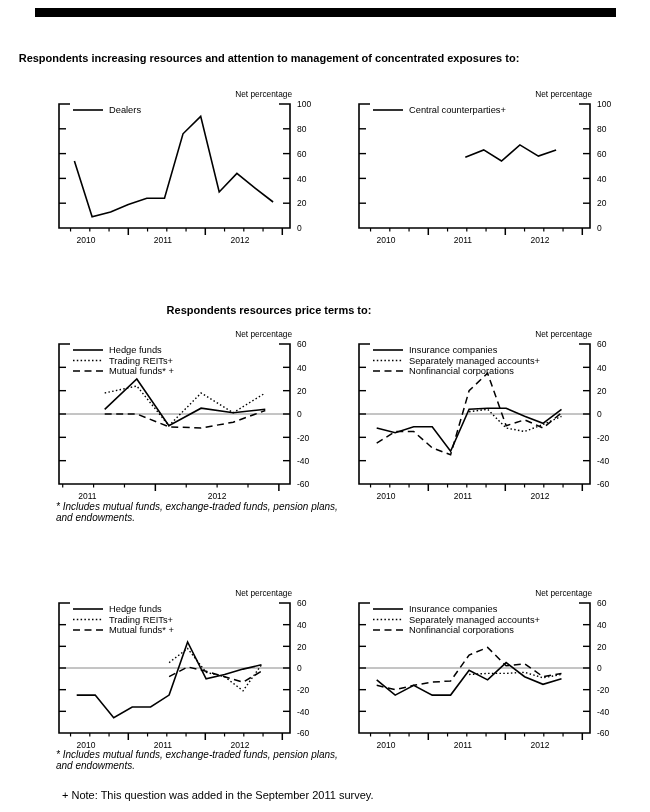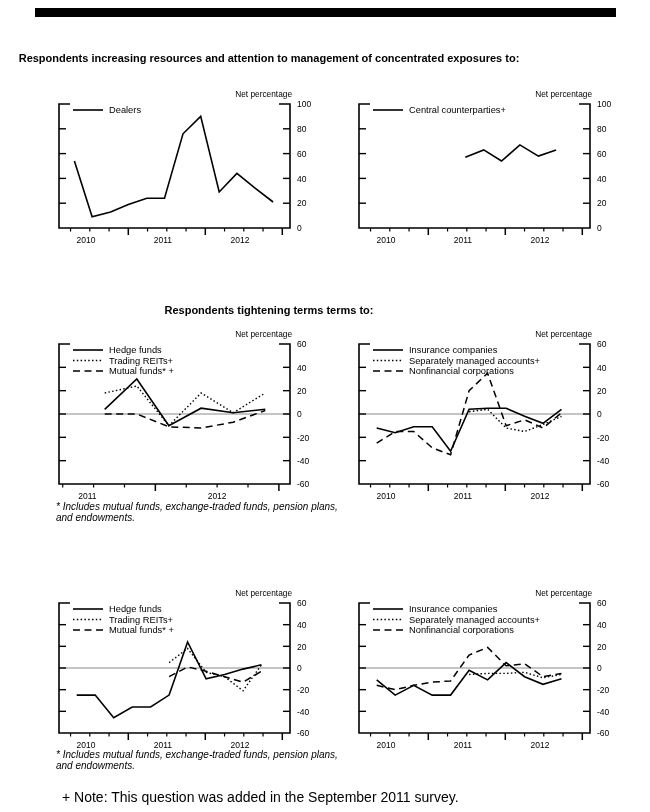--- a/index.html
+++ b/index.html
@@ -9,30 +9,30 @@
   .chart-title{position:absolute;left:0;width:538px;text-align:center;font-weight:bold;font-size:11px;line-height:12px;}
   .t1{top:52px;}
   .t2{top:304px;}
   .t3{top:557px;}
   #charts{position:absolute;left:0;top:0;width:650px;height:812px;}
   #charts text{font-family:"Liberation Sans",sans-serif;fill:#000;}
   .footnote{position:absolute;font-size:10px;line-height:11px;font-style:italic;}
   .fn2{left:56px;top:501px;}
   .fn3{left:56px;top:749px;}
   .footnote span{display:block;}
-  .note{position:absolute;left:62px;top:789px;font-size:14px;}
+  .note{position:absolute;left:62px;top:789px;font-size:11px;}
 </style>
 </head>
 <body>
 
 <div class="page">
   <div class="top-rule"></div>
 
   <div class="chart-title t1">Respondents increasing resources and attention to management of concentrated exposures to:</div>
-  <div class="chart-title t2">Respondents tightening terms terms to:</div>
+  <div class="chart-title t2">Respondents resources price terms to:</div>
 
   <svg id="charts" viewBox="0 0 650 812" xmlns="http://www.w3.org/2000/svg">
       <g>
         <path d="M 70 104 H 59 V 228 H 290 V 104 h -11" fill="none" stroke="#000000" stroke-width="1.6"></path>
         <line x1="59" y1="203.2" x2="66" y2="203.2" stroke="#000000" stroke-width="1.4"></line>
         <line x1="283" y1="203.2" x2="290" y2="203.2" stroke="#000000" stroke-width="1.4"></line>
         <line x1="59" y1="178.4" x2="66" y2="178.4" stroke="#000000" stroke-width="1.4"></line>
         <line x1="283" y1="178.4" x2="290" y2="178.4" stroke="#000000" stroke-width="1.4"></line>
         <line x1="59" y1="153.60000000000002" x2="66" y2="153.60000000000002" stroke="#000000" stroke-width="1.4"></line>
         <line x1="283" y1="153.60000000000002" x2="290" y2="153.60000000000002" stroke="#000000" stroke-width="1.4"></line>

